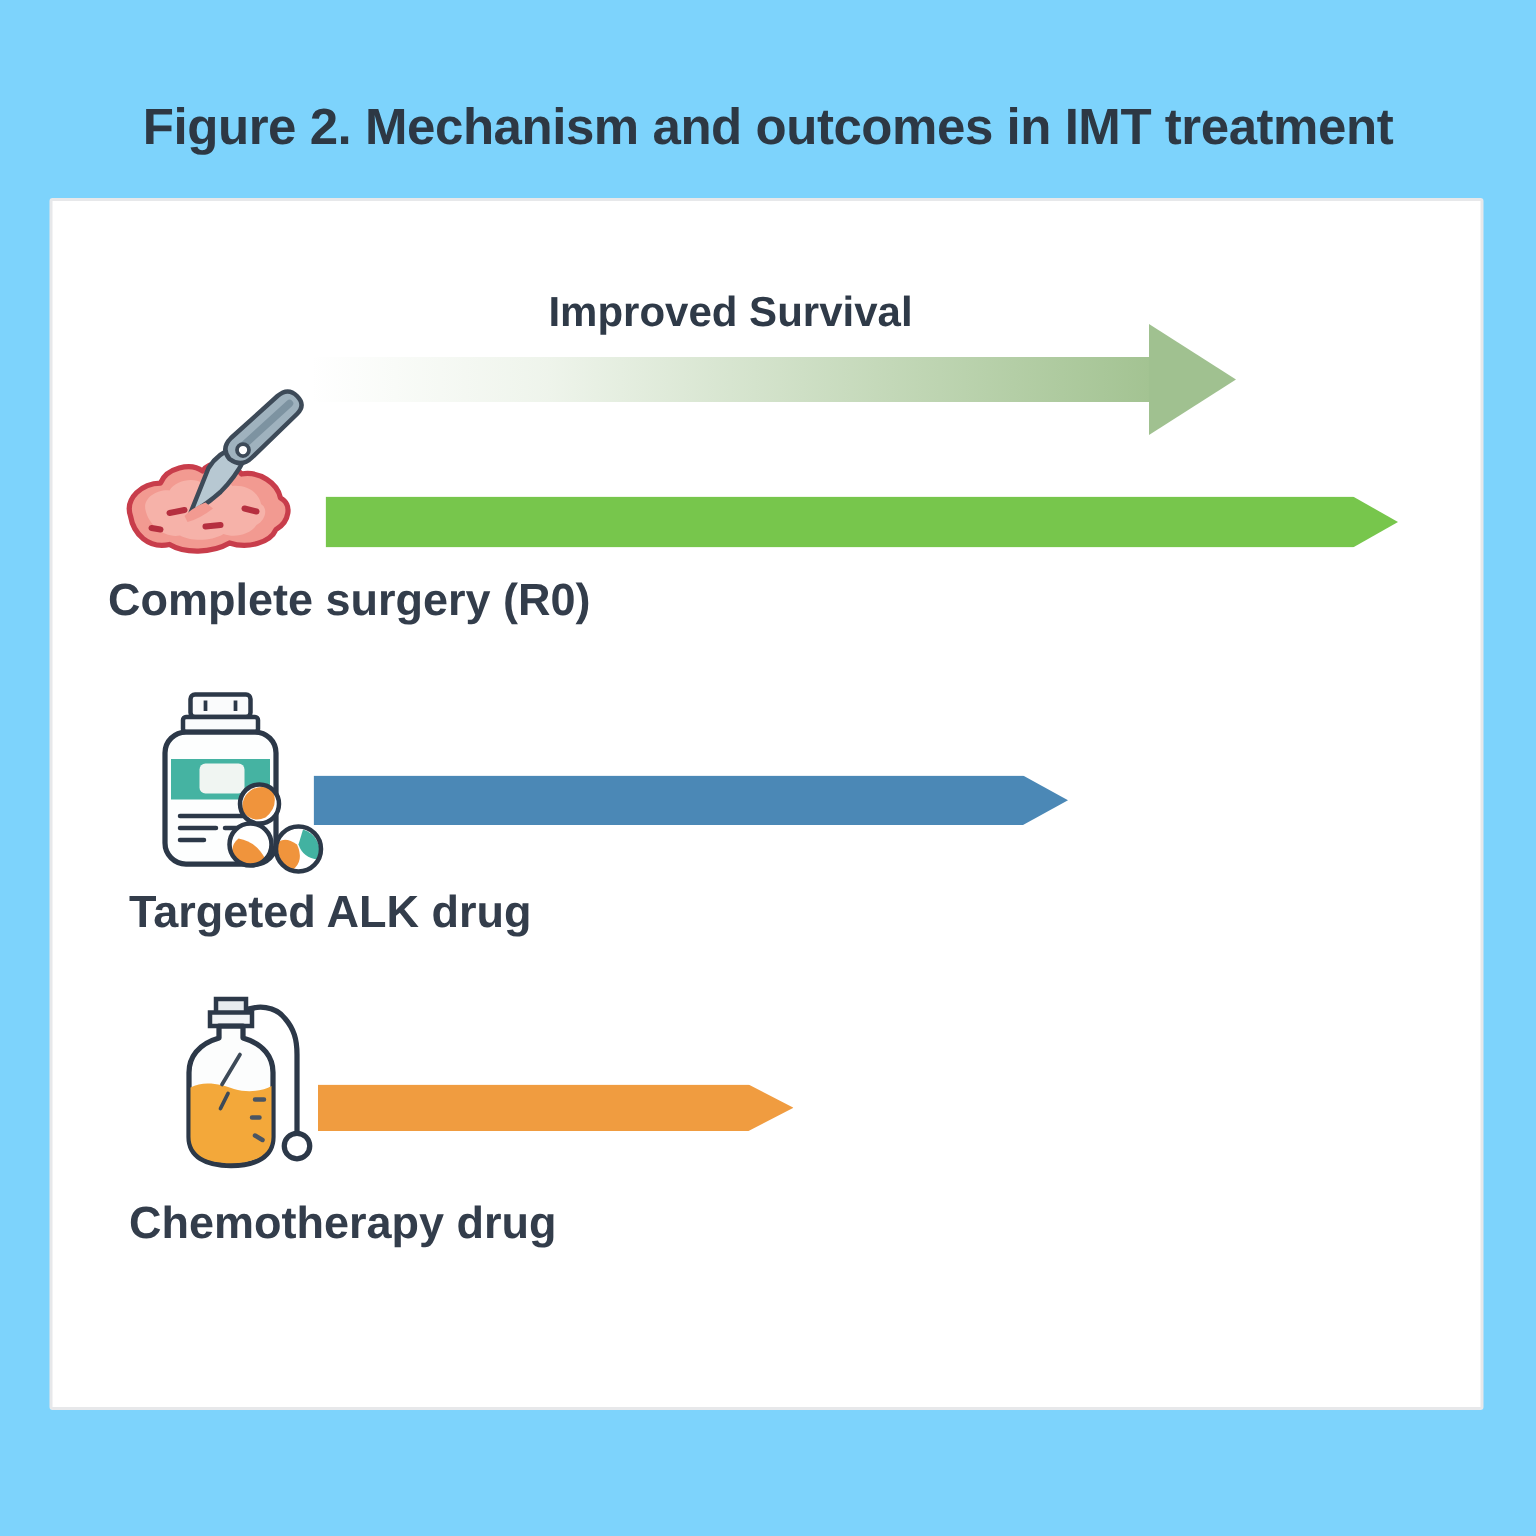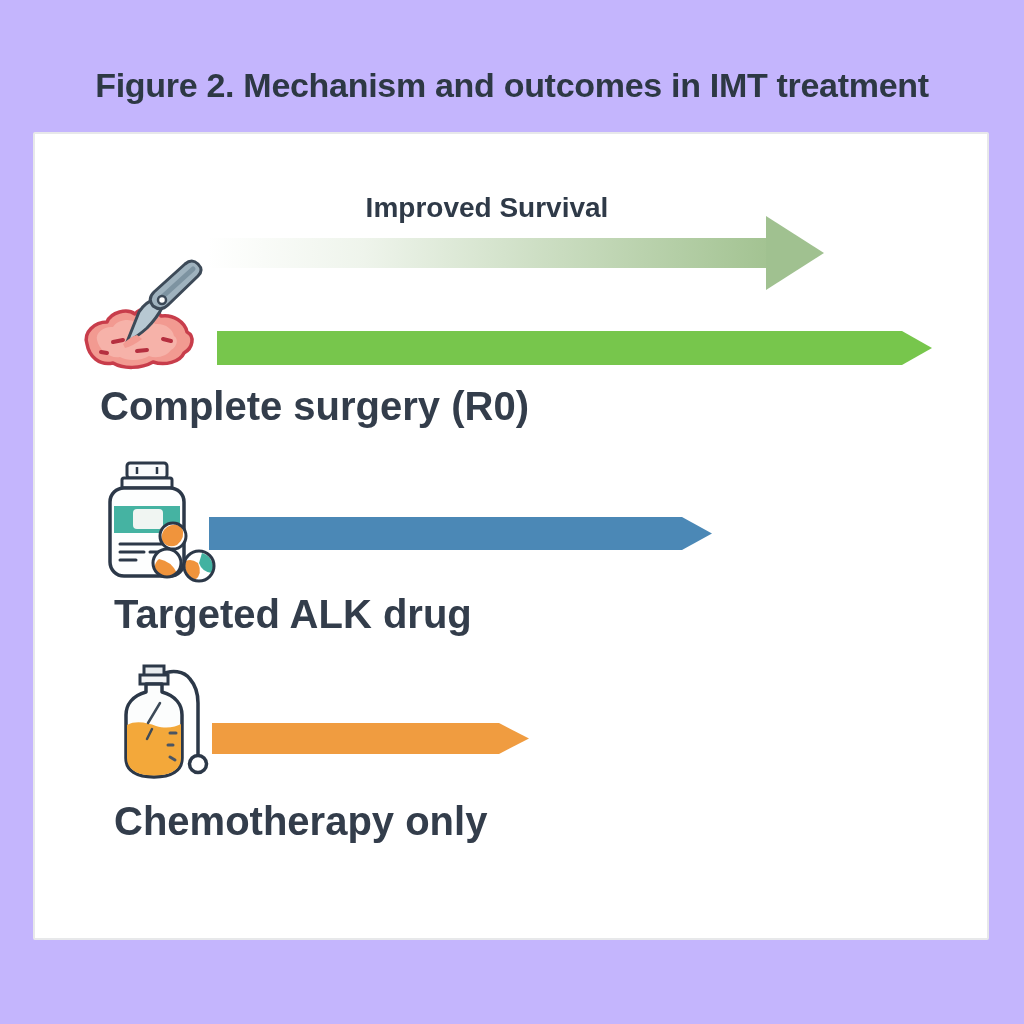--- a/index.html
+++ b/index.html
@@ -1,17 +1,17 @@
 <!DOCTYPE html>
 <html><head>
 <meta charset="utf-8">
 <style>
   html,body { margin:0; padding:0; background:#ffffff; }
   .stage {
-    position:relative; width:1024px; height:1024px; background:#c4b5fd;
+    position:relative; width:1024px; height:1024px; background:#7dd3fc;
     font-family:"Liberation Sans", sans-serif; overflow:hidden;
   }
   .fig-title {
     position:absolute; left:0; top:66px; width:100%; text-align:center;
     font-size:34px; font-weight:700; color:#2d3844; letter-spacing:-0.3px;
   }
   .panel {
     position:absolute; left:33px; top:132px; width:952px; height:804px;
     background:#ffffff; border:2px solid #e7e8ea; border-radius:2px;
   }
@@ -31,21 +31,21 @@
     border-left:58px solid #a0c190;
   }
   .bar {
     position:absolute;
     clip-path:polygon(0 0, calc(100% - 30px) 0, 100% 50%, calc(100% - 30px) 100%, 0 100%);
   }
   .bar-1 { left:182px; top:197px; height:34px; }
   .bar-2 { left:174px; top:383px; height:33px; }
   .bar-3 { left:177px; top:589px; height:31px; }
   .row-label {
-    position:absolute; font-size:40px; font-weight:700; color:#333d4b; white-space:nowrap;margin-left:28px;
+    position:absolute; font-size:30px; font-weight:700; color:#333d4b; white-space:nowrap;
   }
   .label-1 { left:37px; top:250px; }
   .label-2 { left:51px; top:458px;text-align:right; }
   .label-3 { left:51px; top:665px; }
   .icon { position:absolute; }
   .icon-1 { left:32px; top:122px; }
   .icon-2 { left:68px; top:325px; }
   .icon-3 { left:79px; top:529px; }
 </style>
 </head>
@@ -106,16 +106,16 @@
       <path d="M46,12 C58,6 70,8 76,16 C82,23 84,30 84,40 L84,92" fill="none" stroke="#2c3848" stroke-width="3.5"></path>
       <circle cx="84" cy="101" r="8.5" fill="#ffffff" stroke="#2c3848" stroke-width="3.5"></circle>
       <rect x="30" y="3" width="20" height="10" fill="#e7ebee" stroke="#2c3848" stroke-width="3"></rect>
       <rect x="26" y="12" width="28" height="9" fill="#f2f4f6" stroke="#2c3848" stroke-width="3"></rect>
       <path d="M32,21 L48,21 L48,29 C62,33 68,42 68,52 L68,95 C68,108 57,114 40,114 C23,114 12,108 12,95 L12,52 C12,42 18,33 32,29 Z" fill="#fcfdfd" stroke="#2c3848" stroke-width="3.5" stroke-linejoin="round"></path>
       <path d="M13,62 C22,57 34,60 42,63 C52,66 62,64 67,61 L67,95 C67,107 56,112.5 40,112.5 C24,112.5 13,107 13,95 Z" fill="#f3a83a"></path>
       <path d="M46,40 L34,60 M38,66 L33,76" stroke="#3d4a58" stroke-width="2.5" stroke-linecap="round"></path>
       <path d="M56,70 h6 M54,82 h5 M56,94 l5,3" stroke="#4a5563" stroke-width="3" stroke-linecap="round"></path>
     </svg>
     <div class="bar bar-3" style="width: 317px; background-color: rgb(240, 156, 64);"></div>
-    <div class="row-label label-3">Chemotherapy only</div>
+    <div class="row-label label-3">Chemotherapy drug</div>
 
   </div>
 </div>
 
 </body></html>

